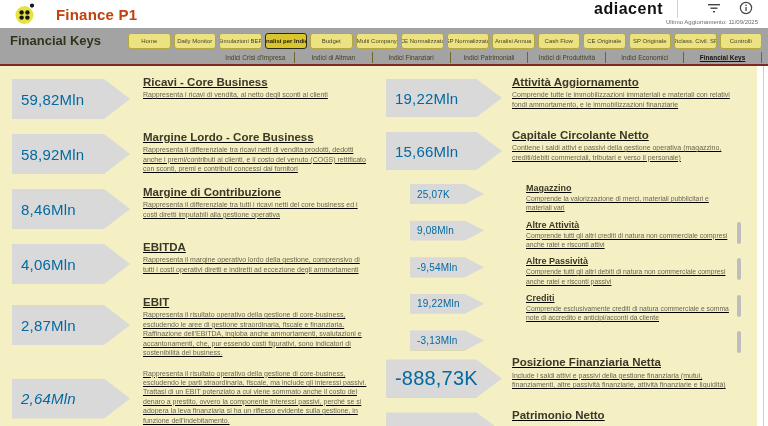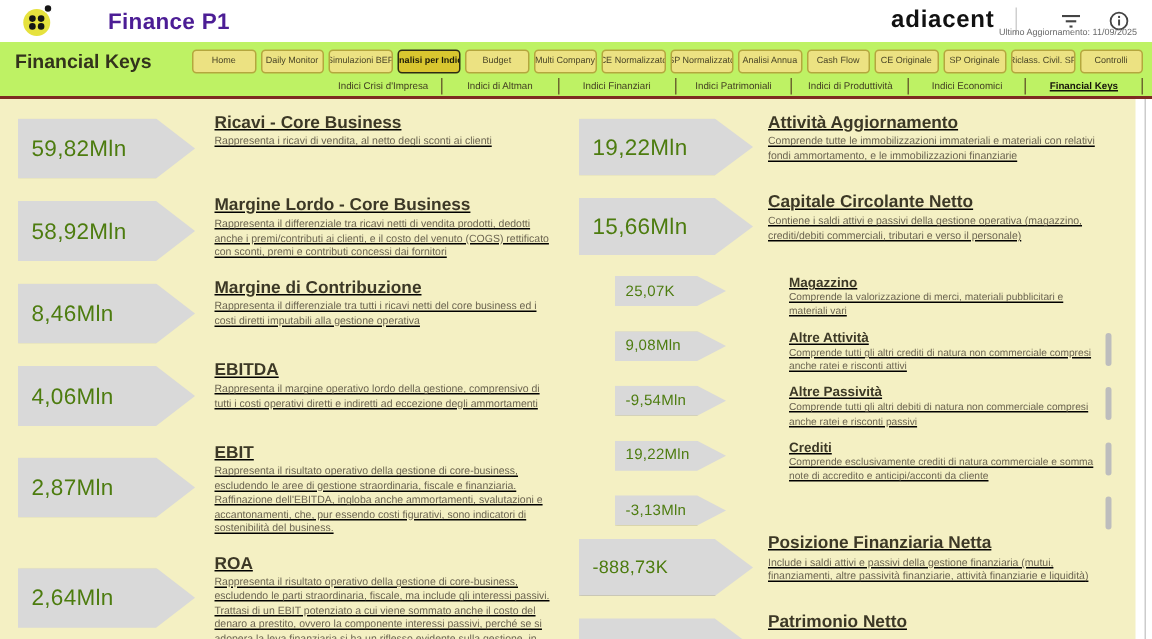--- a/index.html
+++ b/index.html
@@ -4,29 +4,29 @@
 <style>
   * { margin:0; padding:0; box-sizing:border-box; }
   html,body { width:768px; height:426px; overflow:hidden;
     font-family:"Liberation Sans", sans-serif; background:#ffffff; }
   .root { position:relative; width:768px; height:426px; background:#ffffff; }
 
   
   .header { position:relative; height:28px; background:#ffffff;
     display:flex; align-items:center; padding:0 8px; }
   .logo-mark { width:24px; height:24px; margin-left:6px; }
-  .app-title { font-size:15px; font-weight:700; color:#4c1d95; margin-left:34px; letter-spacing:.2px; }
-  .header-right { margin-left:auto; display:flex; align-items:center; height:100%; position:relative; padding-right:4px; }
+  .app-title { font-size:15px; font-weight:700; color:#c2410c; margin-left:18px; letter-spacing:.2px; }
+  .header-right { margin-left:auto; display:flex; height:100%; position:relative; padding-right:4px; }
   .brand-logo { font-size:16px; font-weight:800; color:#111; letter-spacing:.5px; margin-right:14px; }
   .header-divider { width:1px; height:18px; background:#cfcfcf; margin-right:28px; }
   .hdr-icon { width:16px; height:16px; margin-right:16px; display:flex; align-items:center; justify-content:center; cursor:pointer; }
   .last-update { position:absolute; right:2px; top:19px; font-size:6px; color:#6a6a6a; white-space:nowrap; }
 
   
-  .navband { height:36px; background:#bef264; padding:2px 6px 0 10px; }
+  .navband { height:36px; background:#a3a3a3; padding:2px 6px 0 10px; }
   .nav-row1 { display:flex; align-items:center; height:21px; }
   .page-title { font-size:13px; font-weight:700; color:#33331c; width:118px; flex:none; }
   .nav-buttons { flex:1; display:flex; gap:3px; }
   .nav-btn { flex:1 1 0; height:16px; background:#ece282; border:1px solid #b4a73e; border-radius:3px;
     font-size:6px; color:#4a4527; display:flex; align-items:center; justify-content:center;
     white-space:nowrap; overflow:hidden; cursor:pointer; }
   .nav-btn.active { background:#d9c62f; border-color:#2e2c12; font-weight:700; color:#1d1b08; }
   .nav-row2 { display:flex; justify-content:flex-end; align-items:center; height:13px; }
   .nav-tabs { display:flex; width:545px; }
   .nav-tab { flex:1 1 0; text-align:center; font-size:6.5px; color:#444022; padding:2px 0;
@@ -39,38 +39,38 @@
   .canvas { width:757px; height:100%; background:#f4f0c3; display:flex; padding:9px 0 0 0; }
   .page-scroll-track { position:absolute; right:4px; top:0; width:1px; height:360px; background:#cccccc; }
 
   .col-left { width:382px; flex:none; padding:2px 6px 0 12px; display:flex; flex-direction:column; }
   .col-right { width:369px; flex:none; padding:2px 10px 0 4px; display:flex; flex-direction:column; }
 
   .row { display:flex; align-items:flex-start; margin-bottom:13px; position:relative; }
   .arrow { flex:none; margin-top:2px; height:40px; width:118px; background:#d9d9d9;
     clip-path:polygon(0 0, 78% 0, 100% 50%, 78% 100%, 0 100%);
     display:flex; align-items:center; filter:drop-shadow(0 1px 1px rgba(0,0,0,.3)); }
-  .arrow span { font-size:15px; color:#4d7c0f; padding-left:9px; letter-spacing:.2px; }
+  .arrow span { font-size:15px; color:#0369a1; padding-left:9px; letter-spacing:.2px; }
   .txt { flex:1; padding-left:13px; padding-right:8px; margin-top:-2px;text-decoration:underline; }
   .title { font-size:11.5px; font-weight:700; color:#3c3826; line-height:1.25; margin-bottom:1px; }
   .desc { font-size:7px; color:#6b6450; line-height:1.35; }
 
   
   .col-right .arrow { width:116px; height:38px; }
   .row.sub { margin-left:10px; margin-bottom:7px;padding-left:14px; }
   .row.sub .arrow { width:74px; height:20px; margin-top:1px;
     clip-path:polygon(0 0, 74% 0, 100% 50%, 74% 100%, 0 100%); }
   .row.sub .arrow span { font-size:10px; padding-left:7px; }
   .row.sub .txt { padding-left:42px; margin-top:0; }
   .row.sub .title { font-size:9px; margin-bottom:0; }
   .row.sub .desc { font-size:6.8px; }
   .row.main-r .txt { padding-left:10px; }
   .mini-scrollbar { position:absolute; right:0; top:2px; width:4px; height:22px;
     background:#bdbdbd; border-radius:2px; cursor:pointer; }
-  .row.big .arrow span { font-size:12px; }
+  .row.big .arrow span { font-size:20px; }
 </style>
 </head>
 <body>
 
 <div class="root">
 
   <div class="header">
     <svg class="logo-mark" viewBox="0 0 24 24">
       <circle cx="10.5" cy="13" r="9" fill="#e6e23e"></circle>
       <circle cx="7.6" cy="10.4" r="2.2" fill="#151515"></circle>
@@ -187,25 +187,24 @@
           <div class="arrow" style="margin-top:8px;">
               <span>2,87Mln</span>
             </div>
           <div class="txt">
               <div class="title">EBIT</div>
           <div class="desc">Rappresenta il risultato operativo della gestione di core-business, escludendo le aree di gestione straordinaria, fiscale e finanziaria. Raffinazione dell'EBITDA, ingloba anche ammortamenti, svalutazioni e accantonamenti, che, pur essendo costi figurativi, sono indicatori di sostenibilità del business.</div>
             </div>
         </div>
 
         <div class="row">
-          <div class="arrow" style="margin-top:8px;">
+          <div class="arrow" style="margin-top:8px;font-style:italic;">
               <span>2,64Mln</span>
             </div>
           <div class="txt">
-              <div class="title">ROA</div>
           <div class="desc">Rappresenta il risultato operativo della gestione di core-business, escludendo le parti straordinaria, fiscale, ma include gli interessi passivi. Trattasi di un EBIT potenziato a cui viene sommato anche il costo del denaro a prestito, ovvero la componente interessi passivi, perché se si adopera la leva finanziaria si ha un riflesso evidente sulla gestione, in funzione dell'indebitamento.</div>
             </div>
         </div>
 
       </div>
 
       <div class="col-right">
 
         <div class="row main-r">
           <div class="arrow">

